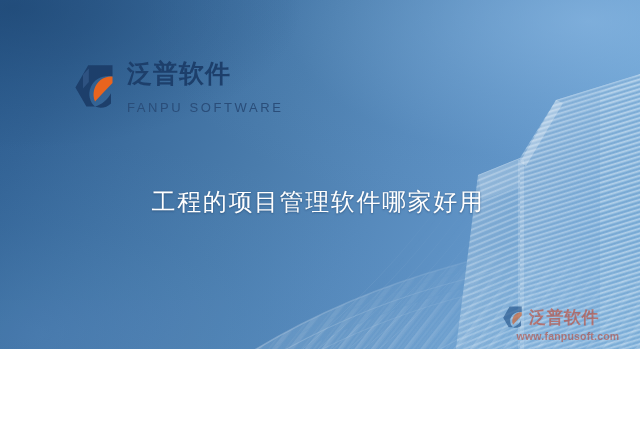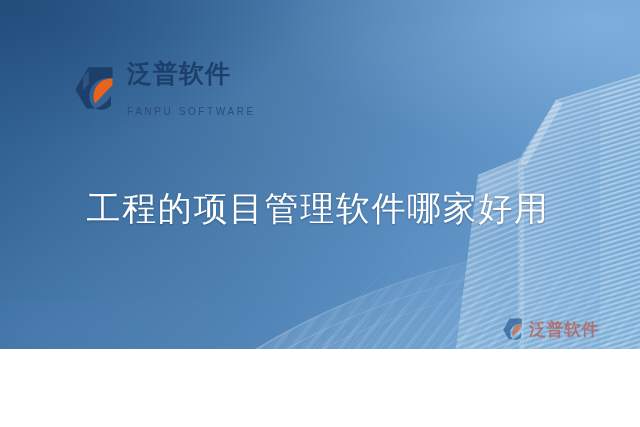--- a/index.html
+++ b/index.html
@@ -101,39 +101,39 @@
   .logo-cn {
     font-family: "DejaVu Sans", "Liberation Sans", sans-serif;
     font-size: 25px;
     line-height: 1;
     font-weight: 700;
     color: #1d3f6b;
     letter-spacing: 1px;
     white-space: nowrap;
   }
   .logo-en {
-    margin-top: 21px;
+    margin-top: 15px;
     font-family: "Liberation Sans", "DejaVu Sans", sans-serif;
-    font-size: 10px;
+    font-size: 13px;
     line-height: 1;
     font-weight: 400;
     color: #2a4d79;
     letter-spacing: 2.6px;
     white-space: nowrap;
   }
 
   
   .headline {
     position: absolute;
     left: 0;
     right: 4px;
     top: 189px;
     text-align: center;
     font-family: "DejaVu Serif", "Liberation Serif", serif;
-    font-size: 34px;
+    font-size: 24px;
     line-height: 1.12;
     font-weight: 400;
     color: #ffffff;
     letter-spacing: 1.6px;
     white-space: nowrap;
     text-shadow:
       0 1px 2px rgba(22,54,92,0.42),
       0 0 1px rgba(22,54,92,0.30);
   }
 
@@ -369,15 +369,16 @@
                  C13.6,30.4 15.8,38.0 21.0,42.6
                  L12.4,42.6 L1.4,23.6 Z" fill="#1d4f86" opacity="0.85"></path>
         <path d="M21.0,42.6 C26.5,44.8 33.0,43.6 37.0,39.4
                  L37.0,29.2 C33.8,35.6 27.8,40.4 21.0,42.6 Z" fill="#1d4f86" opacity="0.85"></path>
         <path d="M38.5,12.6 C30.2,11.8 22.6,17.2 20.2,25.6
                  C19.0,29.8 19.4,34.0 21.0,37.6
                  C26.6,31.4 32.6,25.0 38.5,19.0 Z" fill="#d4622a" opacity="0.9"></path>
       </svg>
       <div class="wm-cn">泛普软件</div>
     </div>
+    <div class="wm-url">www.fanpusoft.com</div>
   </div>
 
 </div>
 
 </body></html>

